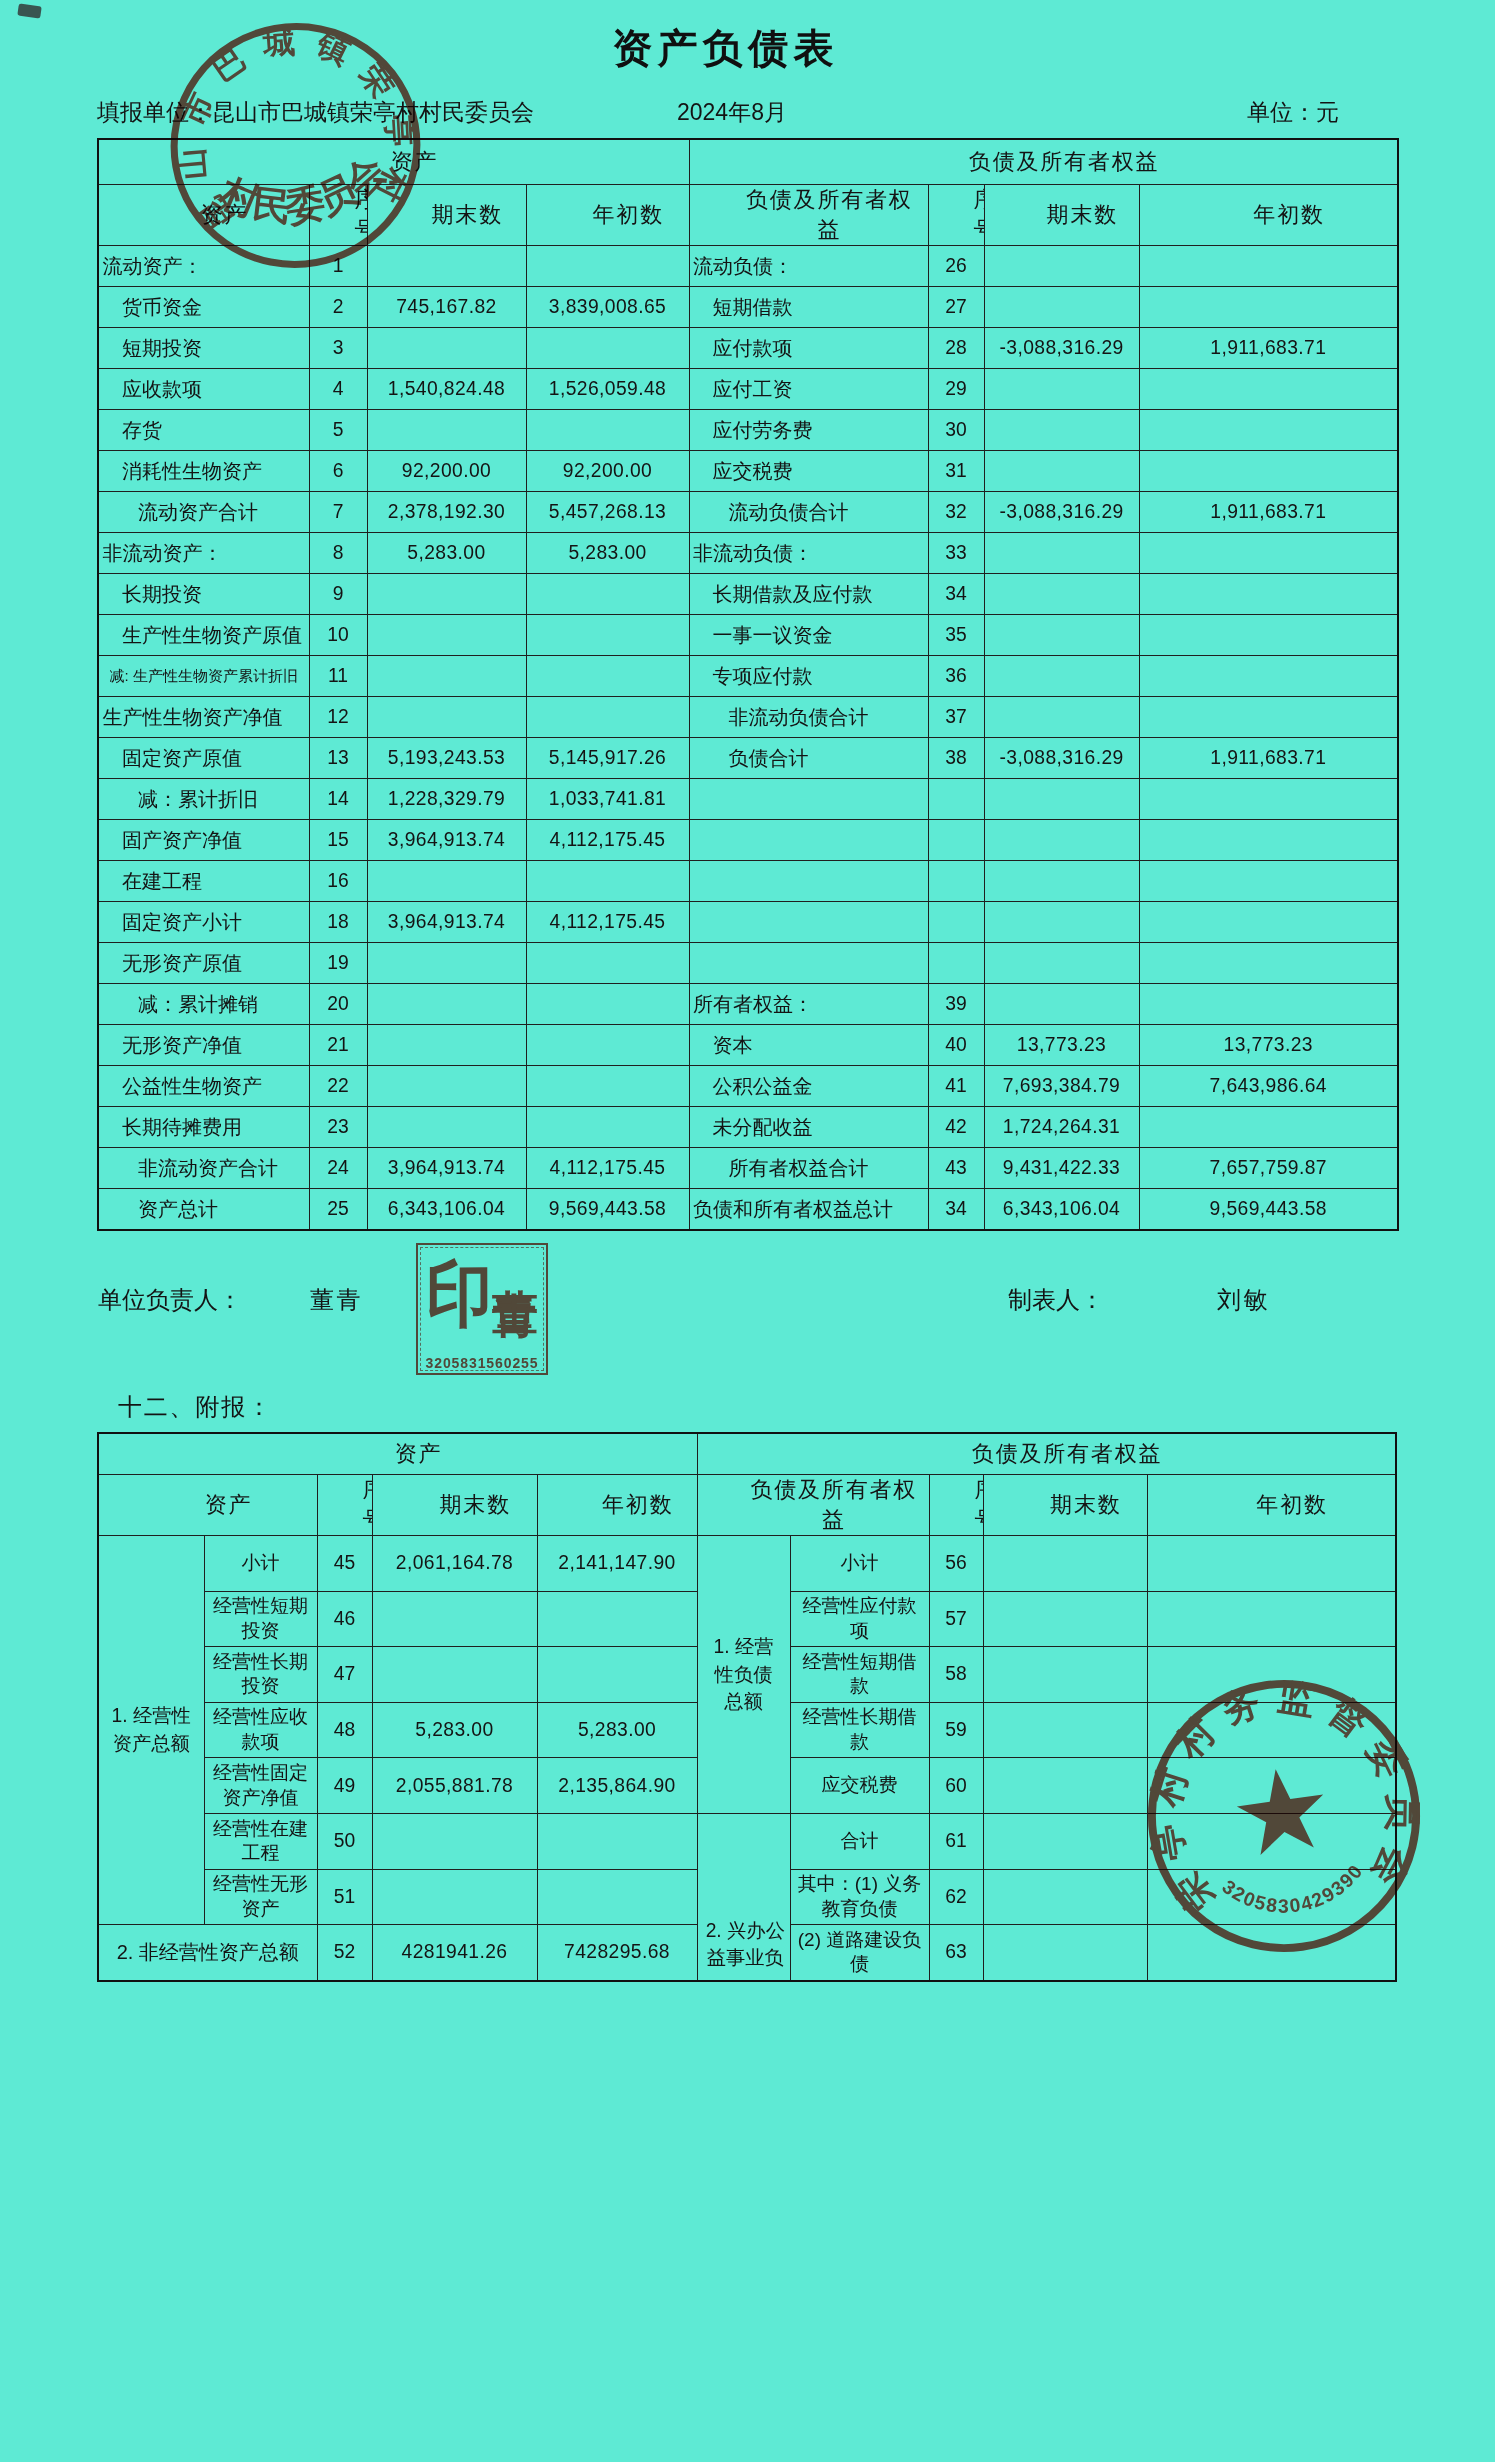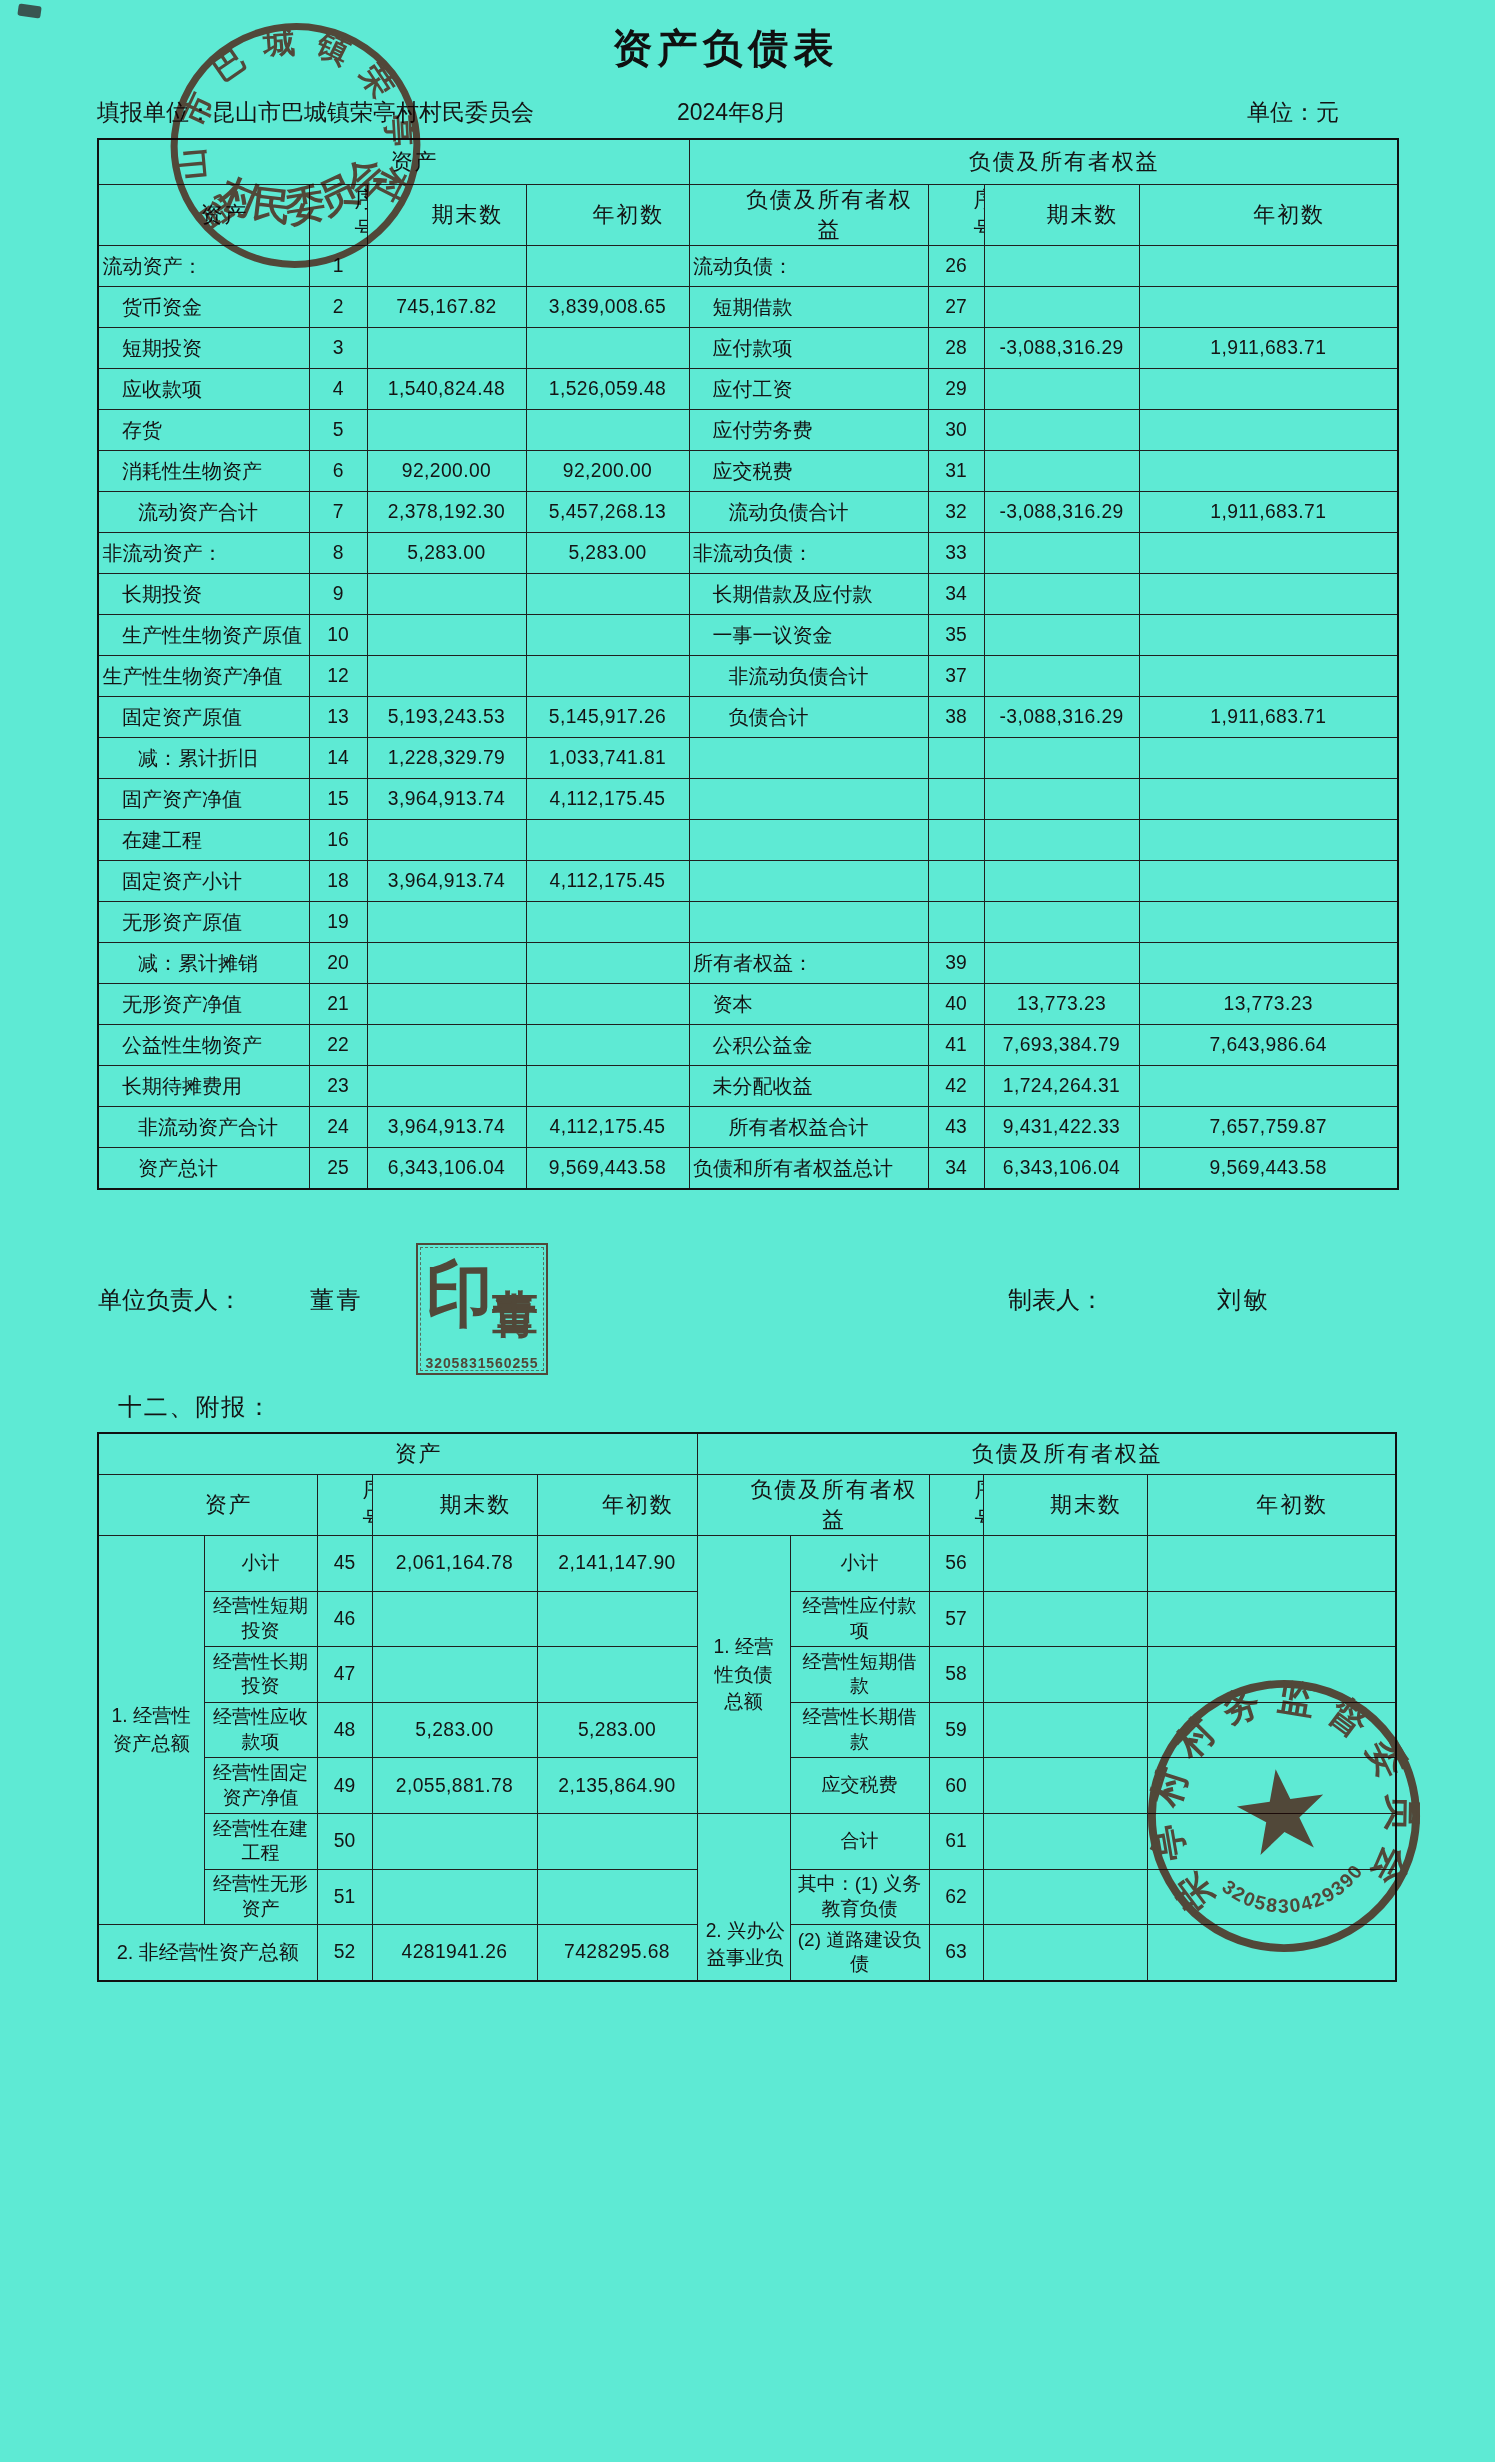--- a/index.html
+++ b/index.html
@@ -191,20 +191,30 @@
           <td class="l1">生产性生物资产原值</td>
           <td class="o">10</td>
           <td class="n"></td>
           <td class="n"></td>
           <td class="l1">一事一议资金</td>
           <td class="o">35</td>
           <td class="n"></td>
           <td class="n"></td>
         </tr>
         <tr>
+          <td class="l1 s">减: 生产性生物资产累计折旧</td>
+          <td class="o">11</td>
+          <td class="n"></td>
+          <td class="n"></td>
+          <td class="l1">专项应付款</td>
+          <td class="o">36</td>
+          <td class="n"></td>
+          <td class="n"></td>
+        </tr>
+        <tr>
           <td class="l0">生产性生物资产净值</td>
           <td class="o">12</td>
           <td class="n"></td>
           <td class="n"></td>
           <td class="l2">非流动负债合计</td>
           <td class="o">37</td>
           <td class="n"></td>
           <td class="n"></td>
         </tr>
         <tr>

